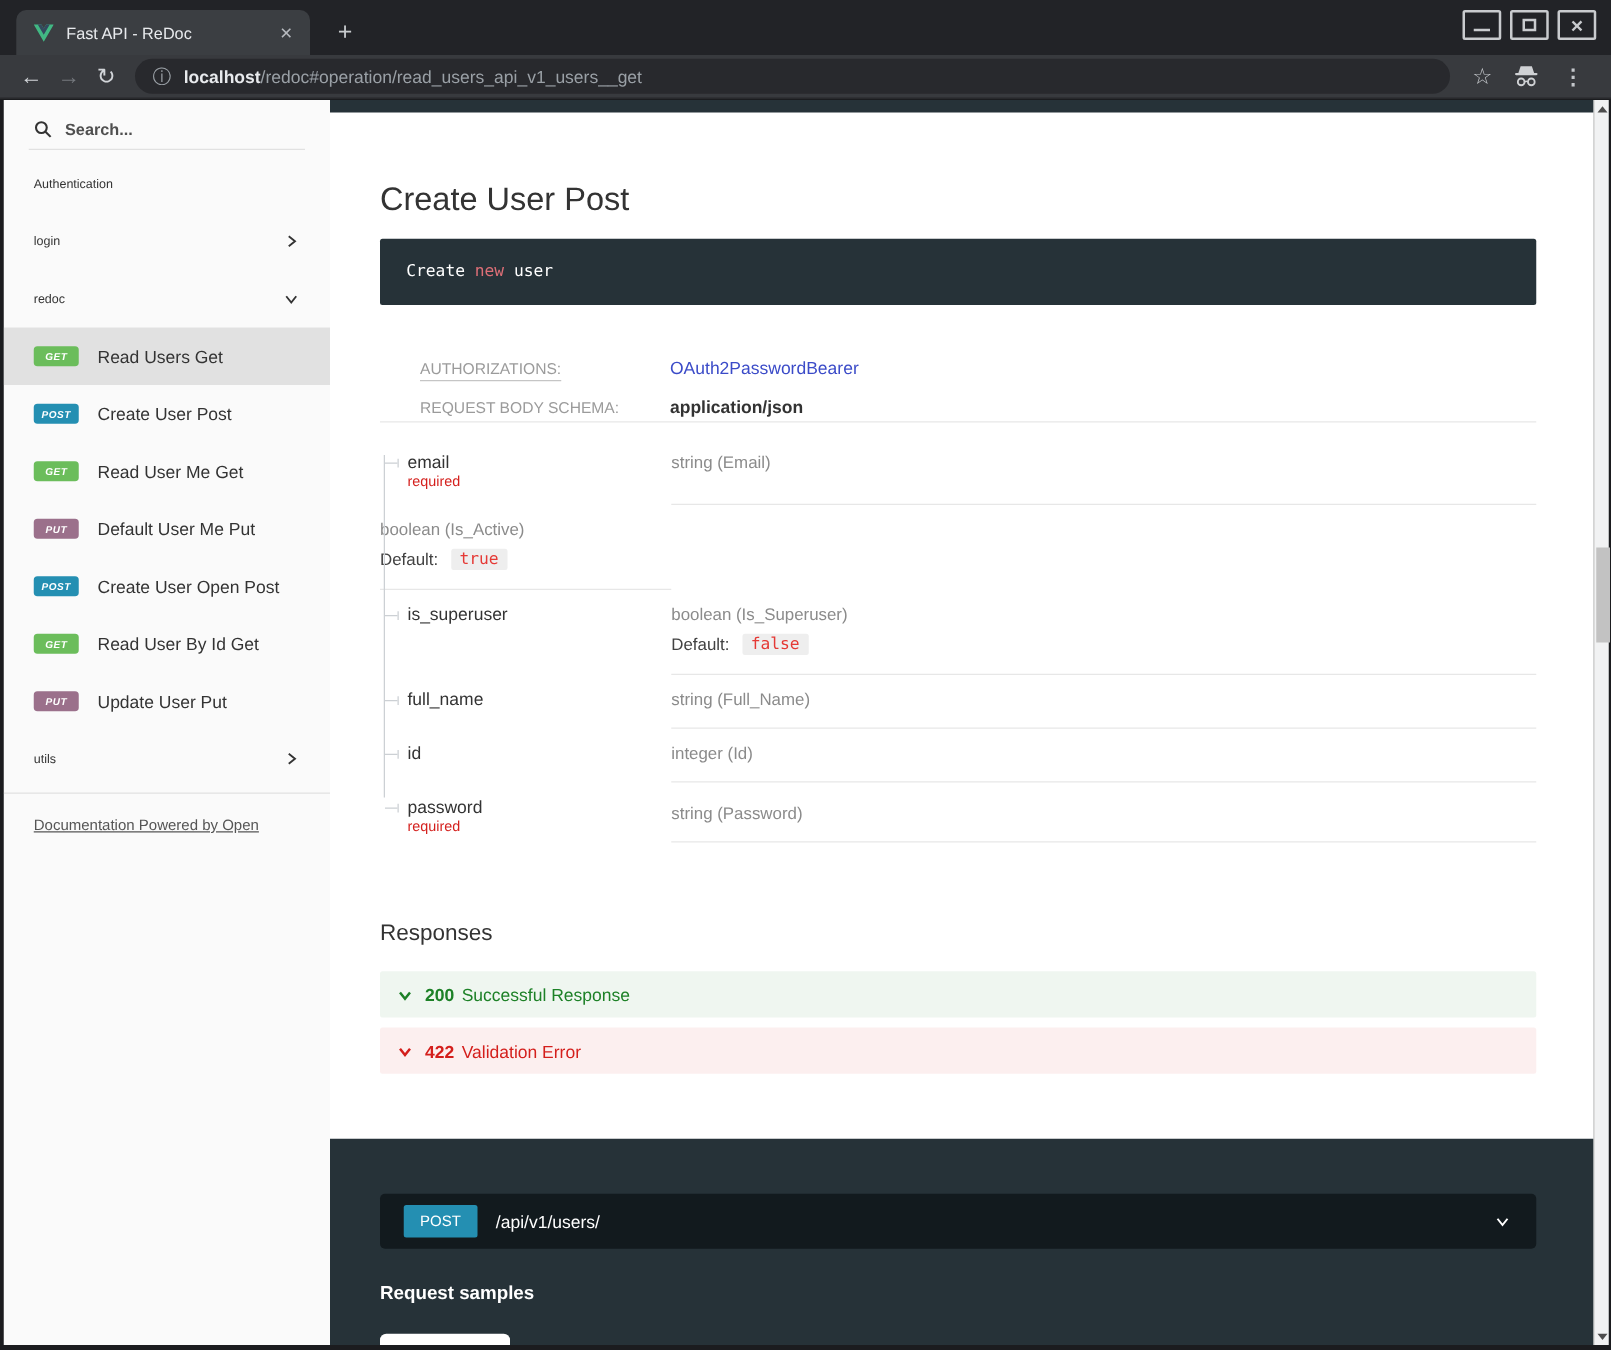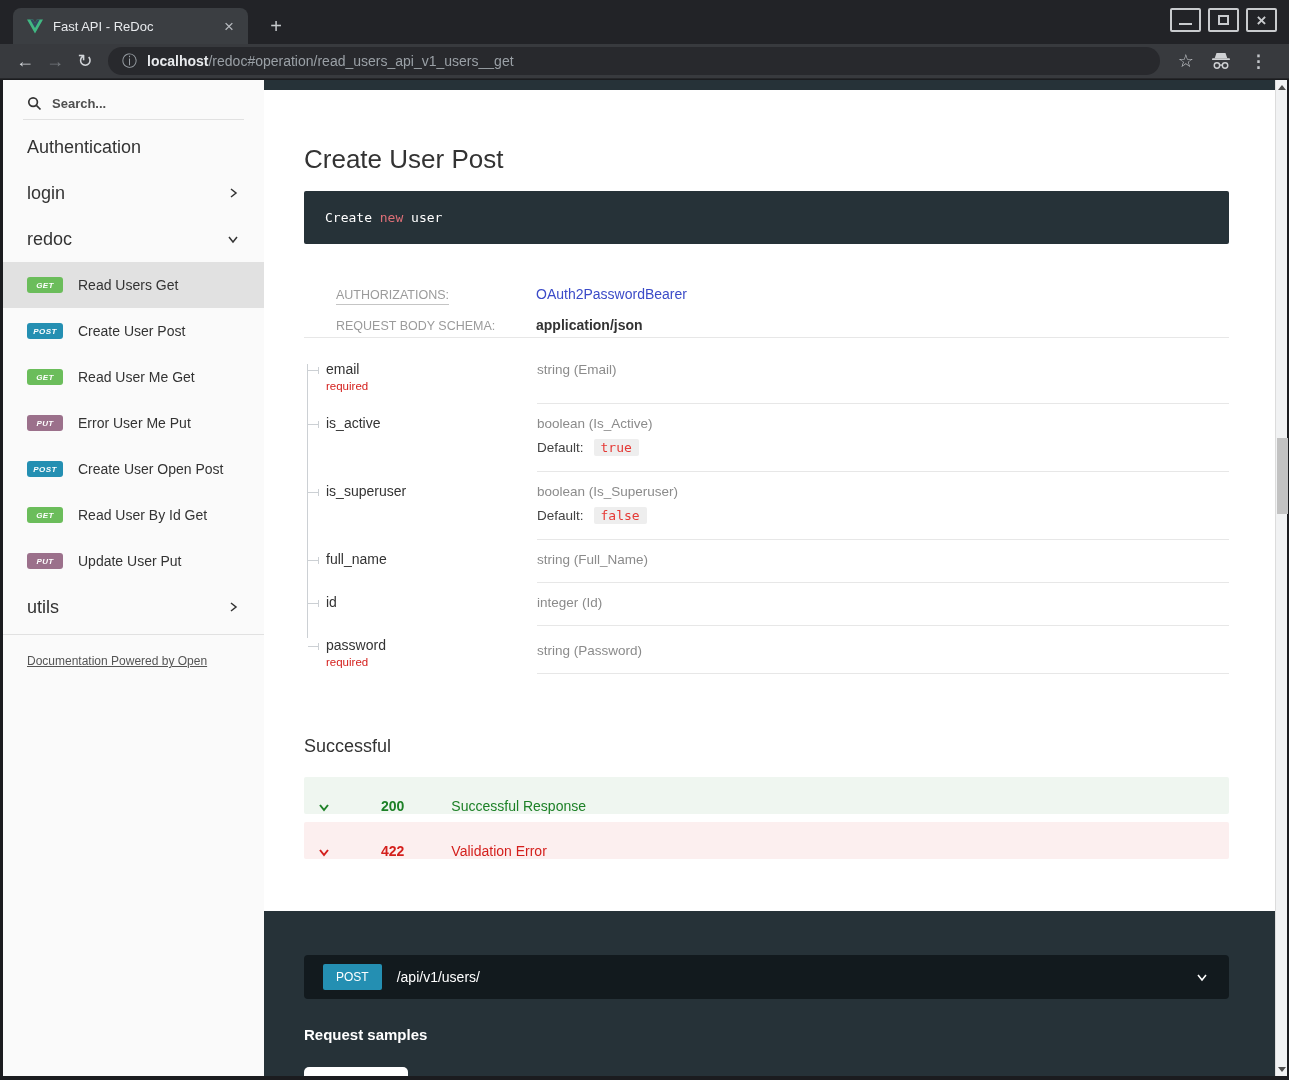--- a/index.html
+++ b/index.html
@@ -47,21 +47,21 @@
   .tri-up { width:0; height:0; border-left:4px solid transparent; border-right:4px solid transparent; border-bottom:5px solid #4d4d4d; }
   .tri-down { width:0; height:0; border-left:4px solid transparent; border-right:4px solid transparent; border-top:5px solid #4d4d4d; }
   .sb-thumb { position:absolute; left:1px; top:358px; width:11px; height:76px; background:#c2c2c2; }
 
   
   .search-row { display:flex; align-items:center; padding:16px 20px 8px 24px; }
   .search-input { border:none; outline:none; background:transparent; font-family:"Liberation Sans",sans-serif;
                   font-size:13px; font-weight:bold; color:#4f4f4f; margin-left:10px; width:170px; }
   .search-input::placeholder { color:#4f4f4f; opacity:1; }
   .search-divider { border-bottom:1px solid #e1e1e1; margin:0 20px 4px 20px; }
-  .side-item { height:46px; display:flex; align-items:center; padding:0 24px; font-size:18px; color:#333333;
+  .side-item { height:46px; display:flex; align-items:center; padding:0 24px; font-size:10px; color:#333333;
                cursor:pointer; }
   .side-item .chev { margin-left:auto; display:flex; }
   .op-item { height:46px; display:flex; align-items:center; padding:0 16px 0 24px; cursor:pointer; }
   .op-item.active { background:#e1e1e1; }
   .badge { width:36px; height:16px; border-radius:3px; color:#ffffff; font-size:8px; font-weight:bold;
            display:flex; align-items:center; justify-content:center; letter-spacing:0.4px; flex:none;font-style:italic; }
   .badge.get { background:#6bbd5b; }
   .badge.post { background:#248fb2; }
   .badge.put { background:#9b708b; }
   .op-label { font-size:14px; color:#333333; margin-left:15px; white-space:nowrap; }
@@ -90,22 +90,22 @@
   .scell-name { position:relative; padding:11px 0 0 22px; font-size:14px; color:#333333; }
   .scell-name::before { content:""; position:absolute; left:4px; top:20px; width:10px; border-top:1px solid #ccd0d4; }
   .scell-name::after { content:""; position:absolute; left:14px; top:17px; height:7px; border-left:1px solid #ccd0d4; }
   .req { font-size:11.5px; color:#d41f1c; margin-top:3px; }
   .scell-type { padding:12px 0 15px; border-bottom:1px solid #e7e7e7; font-size:13.5px; color:#8b8b8b; }
   .default-line { margin-top:8px; font-size:13.5px; color:#424242; display:flex; align-items:center; }
   .chip { margin-left:10px; background:#eeeeee; border-radius:2px; padding:1px 7px;
           font-family:"DejaVu Sans Mono",monospace; font-size:13px; color:#e53935; }
 
   .resp-title { font-size:18px; font-weight:400; color:#333333; margin:62px 0 20px; }
-  .resp { height:37px; border-radius:2px; display:flex; align-items:flex-end; padding:0 13px;
-          font-size:14px; margin-bottom:8px; cursor:pointer;gap:41px; }
+  .resp { height:37px; border-radius:2px; display:flex; align-items:center; padding:0 13px;
+          font-size:14px; margin-bottom:8px; cursor:pointer; }
   .resp.success { background:rgba(29,129,39,0.07); color:#1d8127; }
   .resp.error { background:rgba(212,31,28,0.07); color:#d41f1c; }
   .resp .code { font-weight:bold; margin:0 6px 0 9px; }
 
   
   .samples-panel { flex:1; background:#263238; margin-top:44px; padding:44px 46px 0 40px; min-height:180px; }
   .post-bar { height:44px; background:#121a1e; border-radius:4px; display:flex; align-items:center;
               padding:0 19px; cursor:pointer; }
   .method-badge { background:#248fb2; color:#ffffff; font-size:12px; padding:6px 13px; border-radius:2px; }
   .post-path { color:#ffffff; font-size:14px; margin-left:15px; }
@@ -200,21 +200,21 @@
   <div class="op-item">
     <span class="badge post">POST</span>
     <span class="op-label">Create User Post</span>
   </div>
   <div class="op-item">
     <span class="badge get">GET</span>
     <span class="op-label">Read User Me Get</span>
   </div>
   <div class="op-item">
     <span class="badge put">PUT</span>
-    <span class="op-label">Error User Me Put</span>
+    <span class="op-label">Default User Me Put</span>
   </div>
   <div class="op-item">
     <span class="badge post">POST</span>
     <span class="op-label">Create User Open Post</span>
   </div>
   <div class="op-item">
     <span class="badge get">GET</span>
     <span class="op-label">Read User By Id Get</span>
   </div>
   <div class="op-item">
@@ -261,23 +261,20 @@
         <div class="scell-name">
           <div>email</div>
           <div class="req">required</div>
         </div>
         <div class="scell-type" style="padding-bottom:26px;">
           <div>string (Email)</div>
         </div>
       </div>
 
       <div class="srow">
-        <div class="scell-name">
-          <div>is_active</div>
-        </div>
         <div class="scell-type">
           <div>boolean (Is_Active)</div>
           <div class="default-line">
             <span>Default:</span>
             <span class="chip">true</span>
           </div>
         </div>
       </div>
 
       <div class="srow">
@@ -315,21 +312,21 @@
         <div class="scell-name">
           <div>password</div>
           <div class="req">required</div>
         </div>
         <div class="scell-type" style="padding-top:17px;">
           <div>string (Password)</div>
         </div>
       </div>
     </div>
 
-    <h3 class="resp-title">Successful</h3>
+    <h3 class="resp-title">Responses</h3>
 
     <div class="resp success">
       <svg width="14" height="14" viewBox="0 0 14 14">
           <polyline points="3,5 7,10 11,5" fill="none" stroke="currentColor" stroke-width="2"></polyline>
         </svg>
       <span class="code">200</span>
       <span>Successful Response</span>
     </div>
     <div class="resp error">
       <svg width="14" height="14" viewBox="0 0 14 14">

